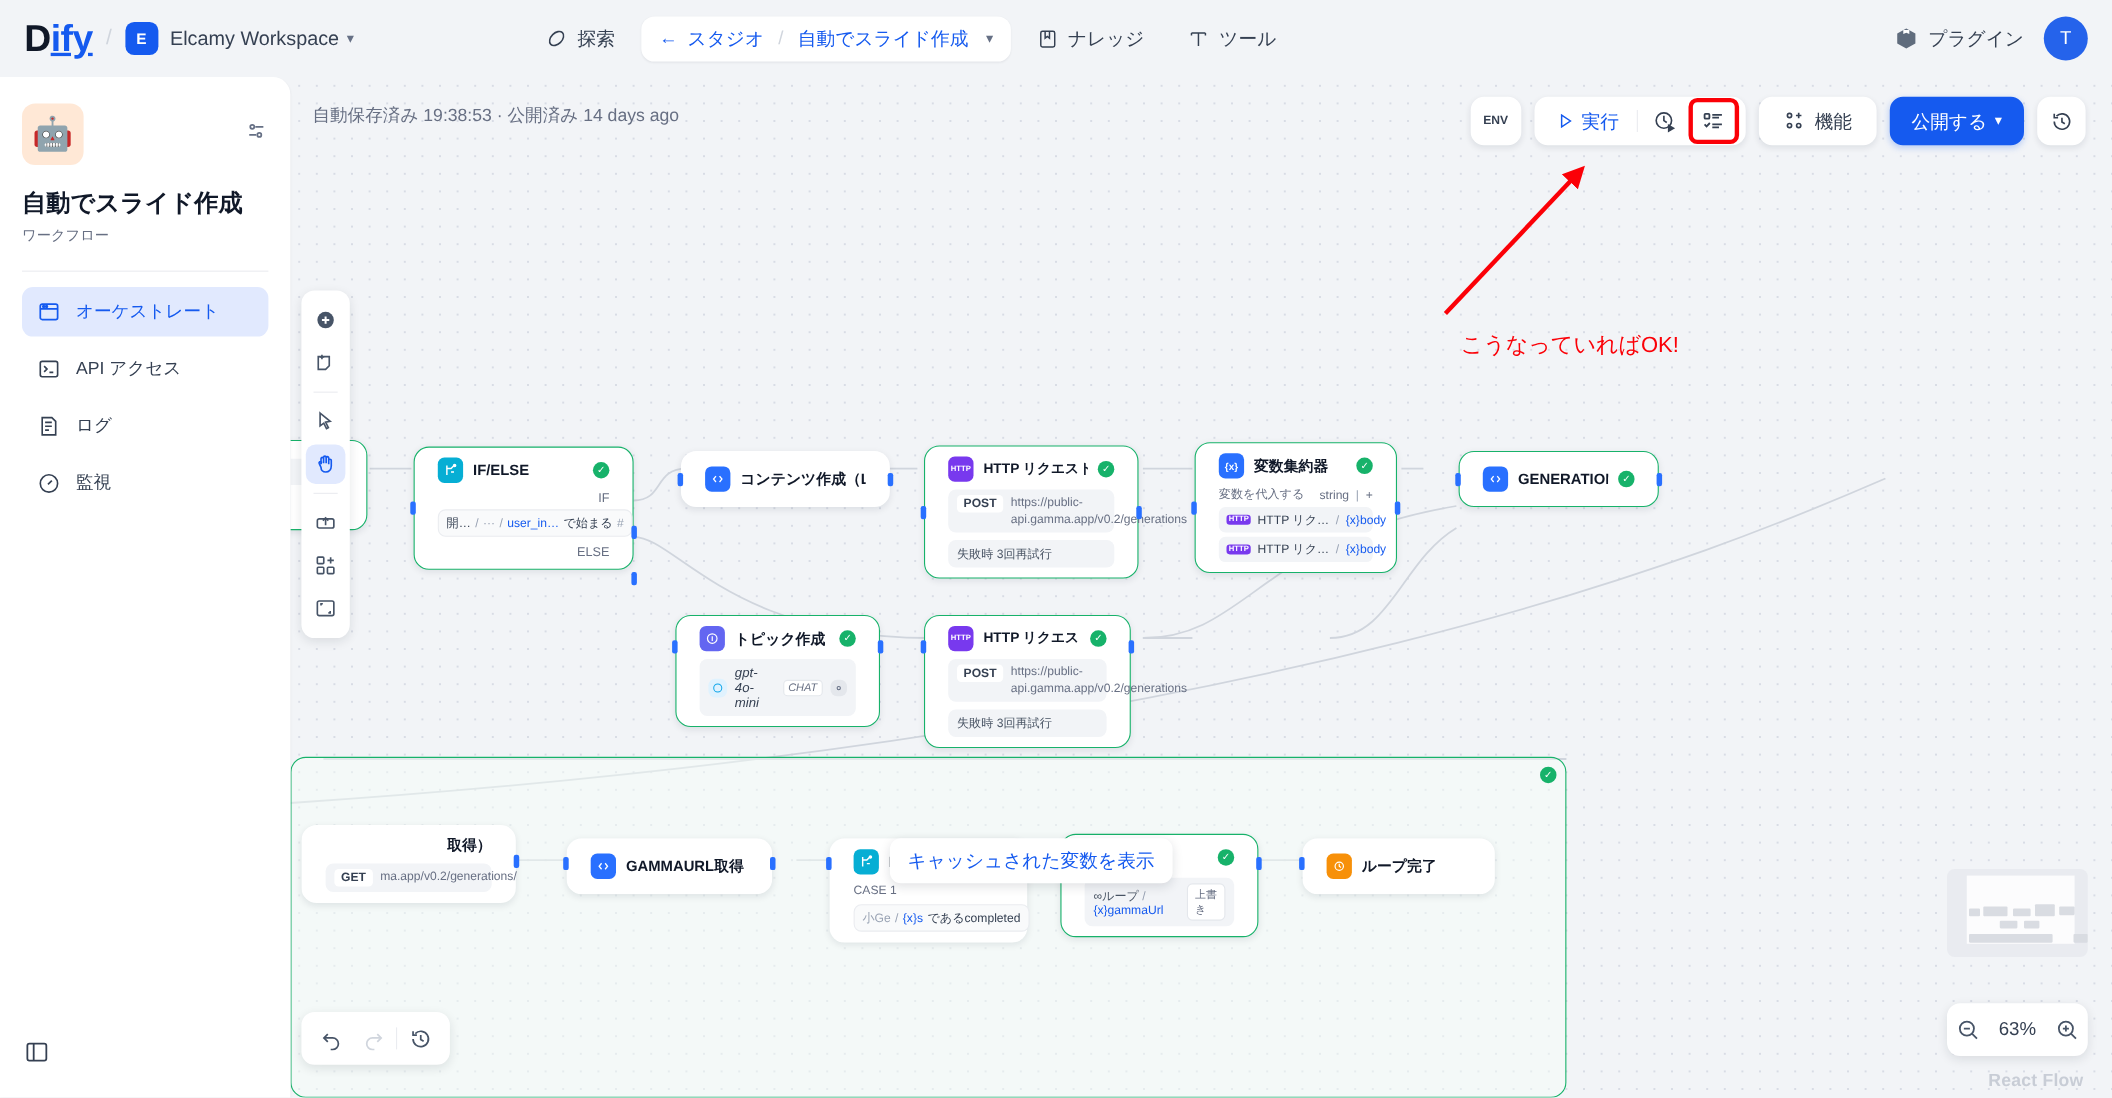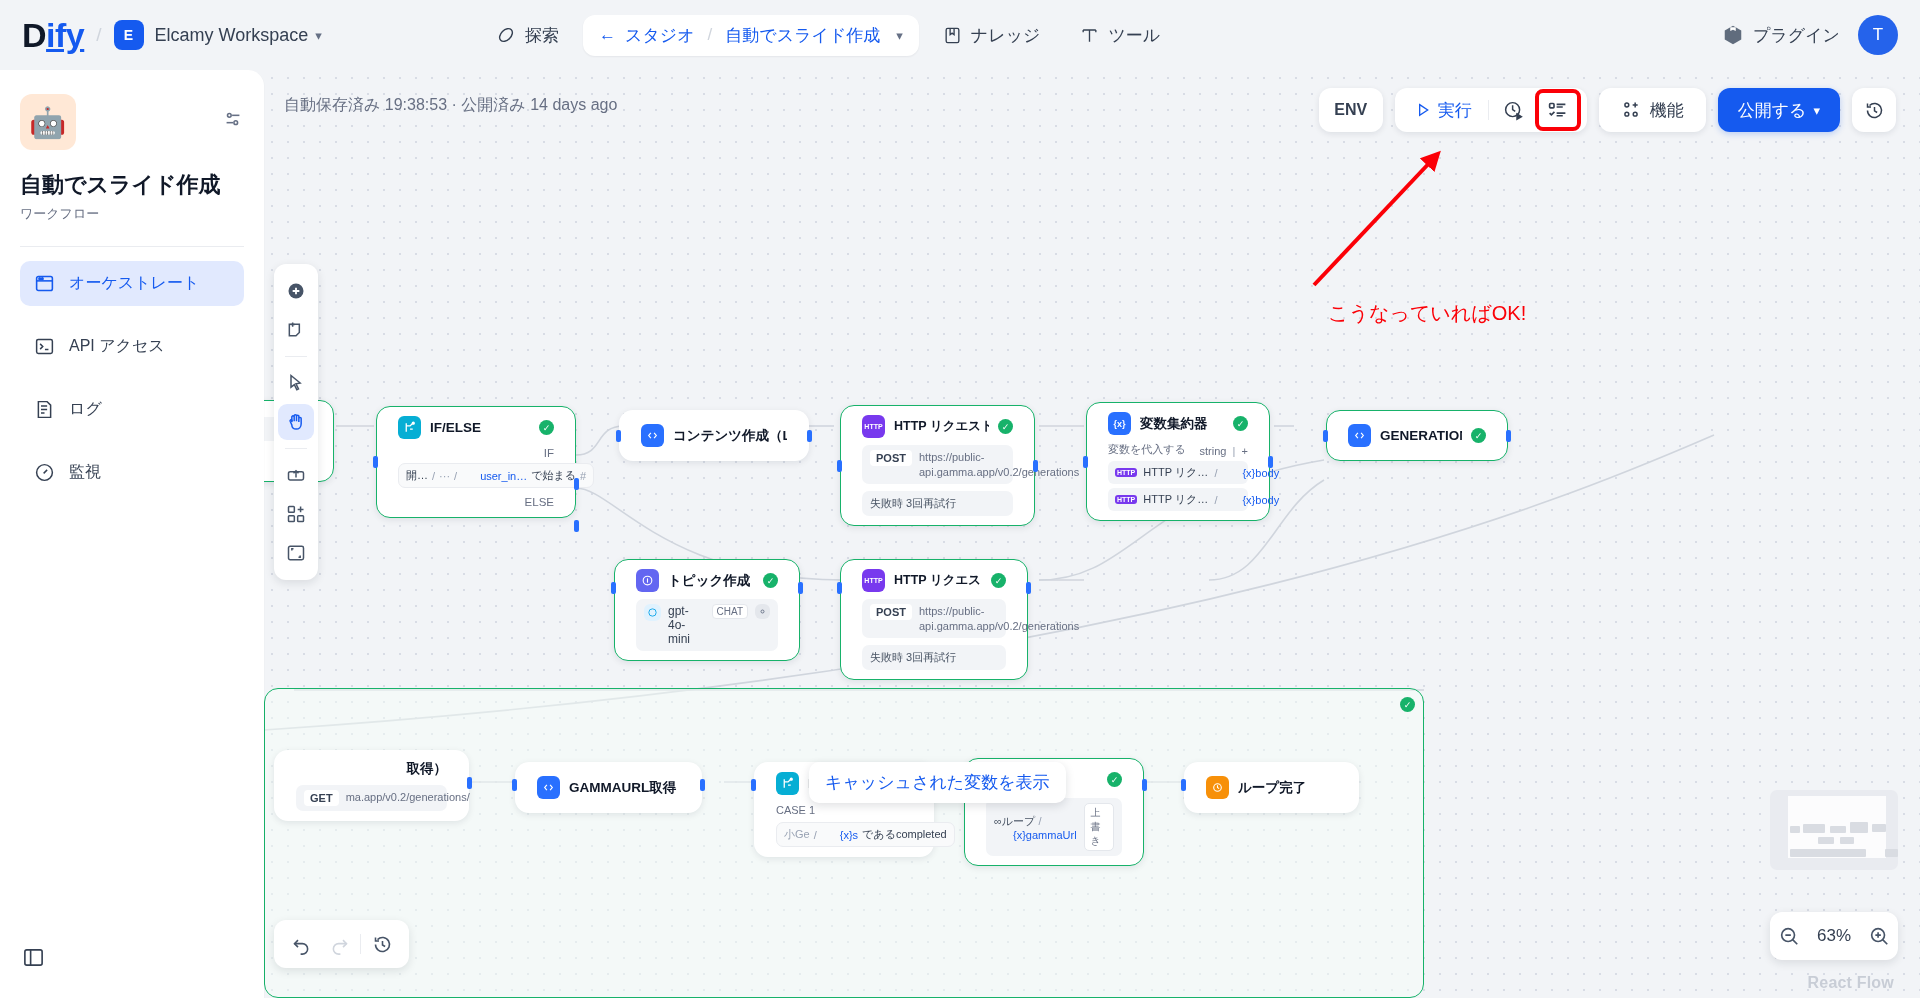--- a/index.html
+++ b/index.html
@@ -66,21 +66,21 @@
     width: 56px; height: 56px; border-radius: 12px; background: #ffe8d6;
     display: flex; align-items: center; justify-content: center; font-size: 30px;
   }
   .sb-top { display: flex; justify-content: space-between; align-items: flex-start; }
   .sb-settings { color: #667085; padding-top: 14px; cursor: pointer; }
   .app-title { margin-top: 20px; font-size: 22px; font-weight: 600; color: #101828; }
   .app-sub { margin-top: 5px; font-size: 13px; color: #676f83; }
   .sb-divider { margin: 23px 0 14px 0; height: 1px; background: #eaecf0; }
   .sb-item {
     display: flex; align-items: center; gap: 14px;
-    padding: 12px 14px; border-radius: 10px; margin-bottom: 18px;
+    padding: 12px 14px; border-radius: 10px; margin-bottom: 7px;
     font-size: 16px; color: #354052; cursor: pointer;
   }
   .sb-item.active { background: #e1e9fe; color: #155aef; }
   .sb-collapse {
     position: absolute; left: 22px; bottom: 25px; color: #667085; cursor: pointer;
   }
 
   
   #canvas {
     position: absolute; left: 264px; top: 70px; width: 1656px; height: 928px;
@@ -95,21 +95,21 @@
   }
 
   
   .canvas-toolbar {
     position: absolute; right: 24px; top: 18px; display: flex; align-items: center; gap: 12px;
   }
   .tb-card {
     background: #fff; border-radius: 12px; box-shadow: 0 2px 6px rgba(16,24,40,.09);
     height: 44px; display: flex; align-items: center; padding: 0 10px; gap: 6px;
   }
-  .tb-env { width: 64px; justify-content: center; font-size: 16px; font-weight: 700; color: #354052; }
+  .tb-env { width: 46px; justify-content: center; font-size: 11px; font-weight: 700; color: #354052; }
   .tb-run { color: #155aef; font-size: 17px; display: flex; align-items: center; gap: 7px; padding: 0 10px; cursor: pointer; }
   .tb-sep { width: 1px; height: 20px; background: #eaecf0; }
   .tb-icon-btn { width: 38px; height: 34px; display: flex; align-items: center; justify-content: center; cursor: pointer; border-radius: 8px; }
   .tb-feature { font-size: 17px; color: #354052; display: flex; align-items: center; gap: 9px; padding: 0 12px; cursor: pointer; }
   .tb-publish {
     background: #155aef; color: #fff; height: 44px; border-radius: 12px;
     display: flex; align-items: center; gap: 7px; padding: 0 20px; font-size: 17px;
     cursor: pointer; box-shadow: 0 2px 6px rgba(21,90,239,.25);
   }
   .highlight-box {
@@ -197,31 +197,31 @@
     background: #fff; border-radius: 4px; padding: 2px 6px; font-size: 11px;
     color: #354052; font-weight: 600;
   }
   .url-txt { font-size: 11px; color: #676f83; line-height: 1.32; }
   .ifelse-label { font-size: 11.5px; color: #676f83; text-align: right; margin-top: 8px; }
   .cond-chip {
     margin-top: 4px; background: #f9fafb; border: 1px solid #eaecf0; border-radius: 7px;
     padding: 4px 7px; font-size: 11px; color: #354052; display: inline-flex; align-items: center; gap: 4px;
     white-space: nowrap;
   }
-  .var-blue { color: #155aef; margin-left: 19px; }
+  .var-blue { color: #155aef; }
   .grey-s { color: #98a2b3; }
   .agg-sub { display: flex; justify-content: space-between; align-items: flex-end; font-size: 11px; color: #676f83; margin-top: 7px; }
   .agg-item {
     margin-top: 4px; background: #f2f4f7; border-radius: 6px; padding: 4px 7px;
     font-size: 11px; color: #354052; display: flex; align-items: center; gap: 6px; white-space: nowrap;
   }
   .mini-http { font-size: 7px; background: #7839ee; color:#fff; border-radius: 3px; padding: 1px 2px; font-weight: 700; }
   .model-chip {
     margin-top: 7px; background: #f2f4f7; border-radius: 7px; padding: 5px 8px;
-    display: flex; align-items: flex-start; gap: 7px; font-size: 12px; color: #354052;
+    display: flex; align-items: center; gap: 7px; font-size: 12px; color: #354052; font-style: italic;
   }
   .chat-tag { border: 1px solid #e4e7ec; border-radius: 4px; font-size: 10px; padding: 1px 4px; color: #676f83; background:#fff; }
   .ow-tag { border: 1px solid #e4e7ec; border-radius: 5px; font-size: 10px; padding: 2px 6px; color: #676f83; background:#fff; }
   .port {
     position: absolute; width: 5px; height: 12px; background: #2970ff; border-radius: 2px;
   }
   .port.l { left: -4px; top: 50%; transform: translateY(-50%); }
   .port.r { right: -4px; top: 50%; transform: translateY(-50%); }
 
   

